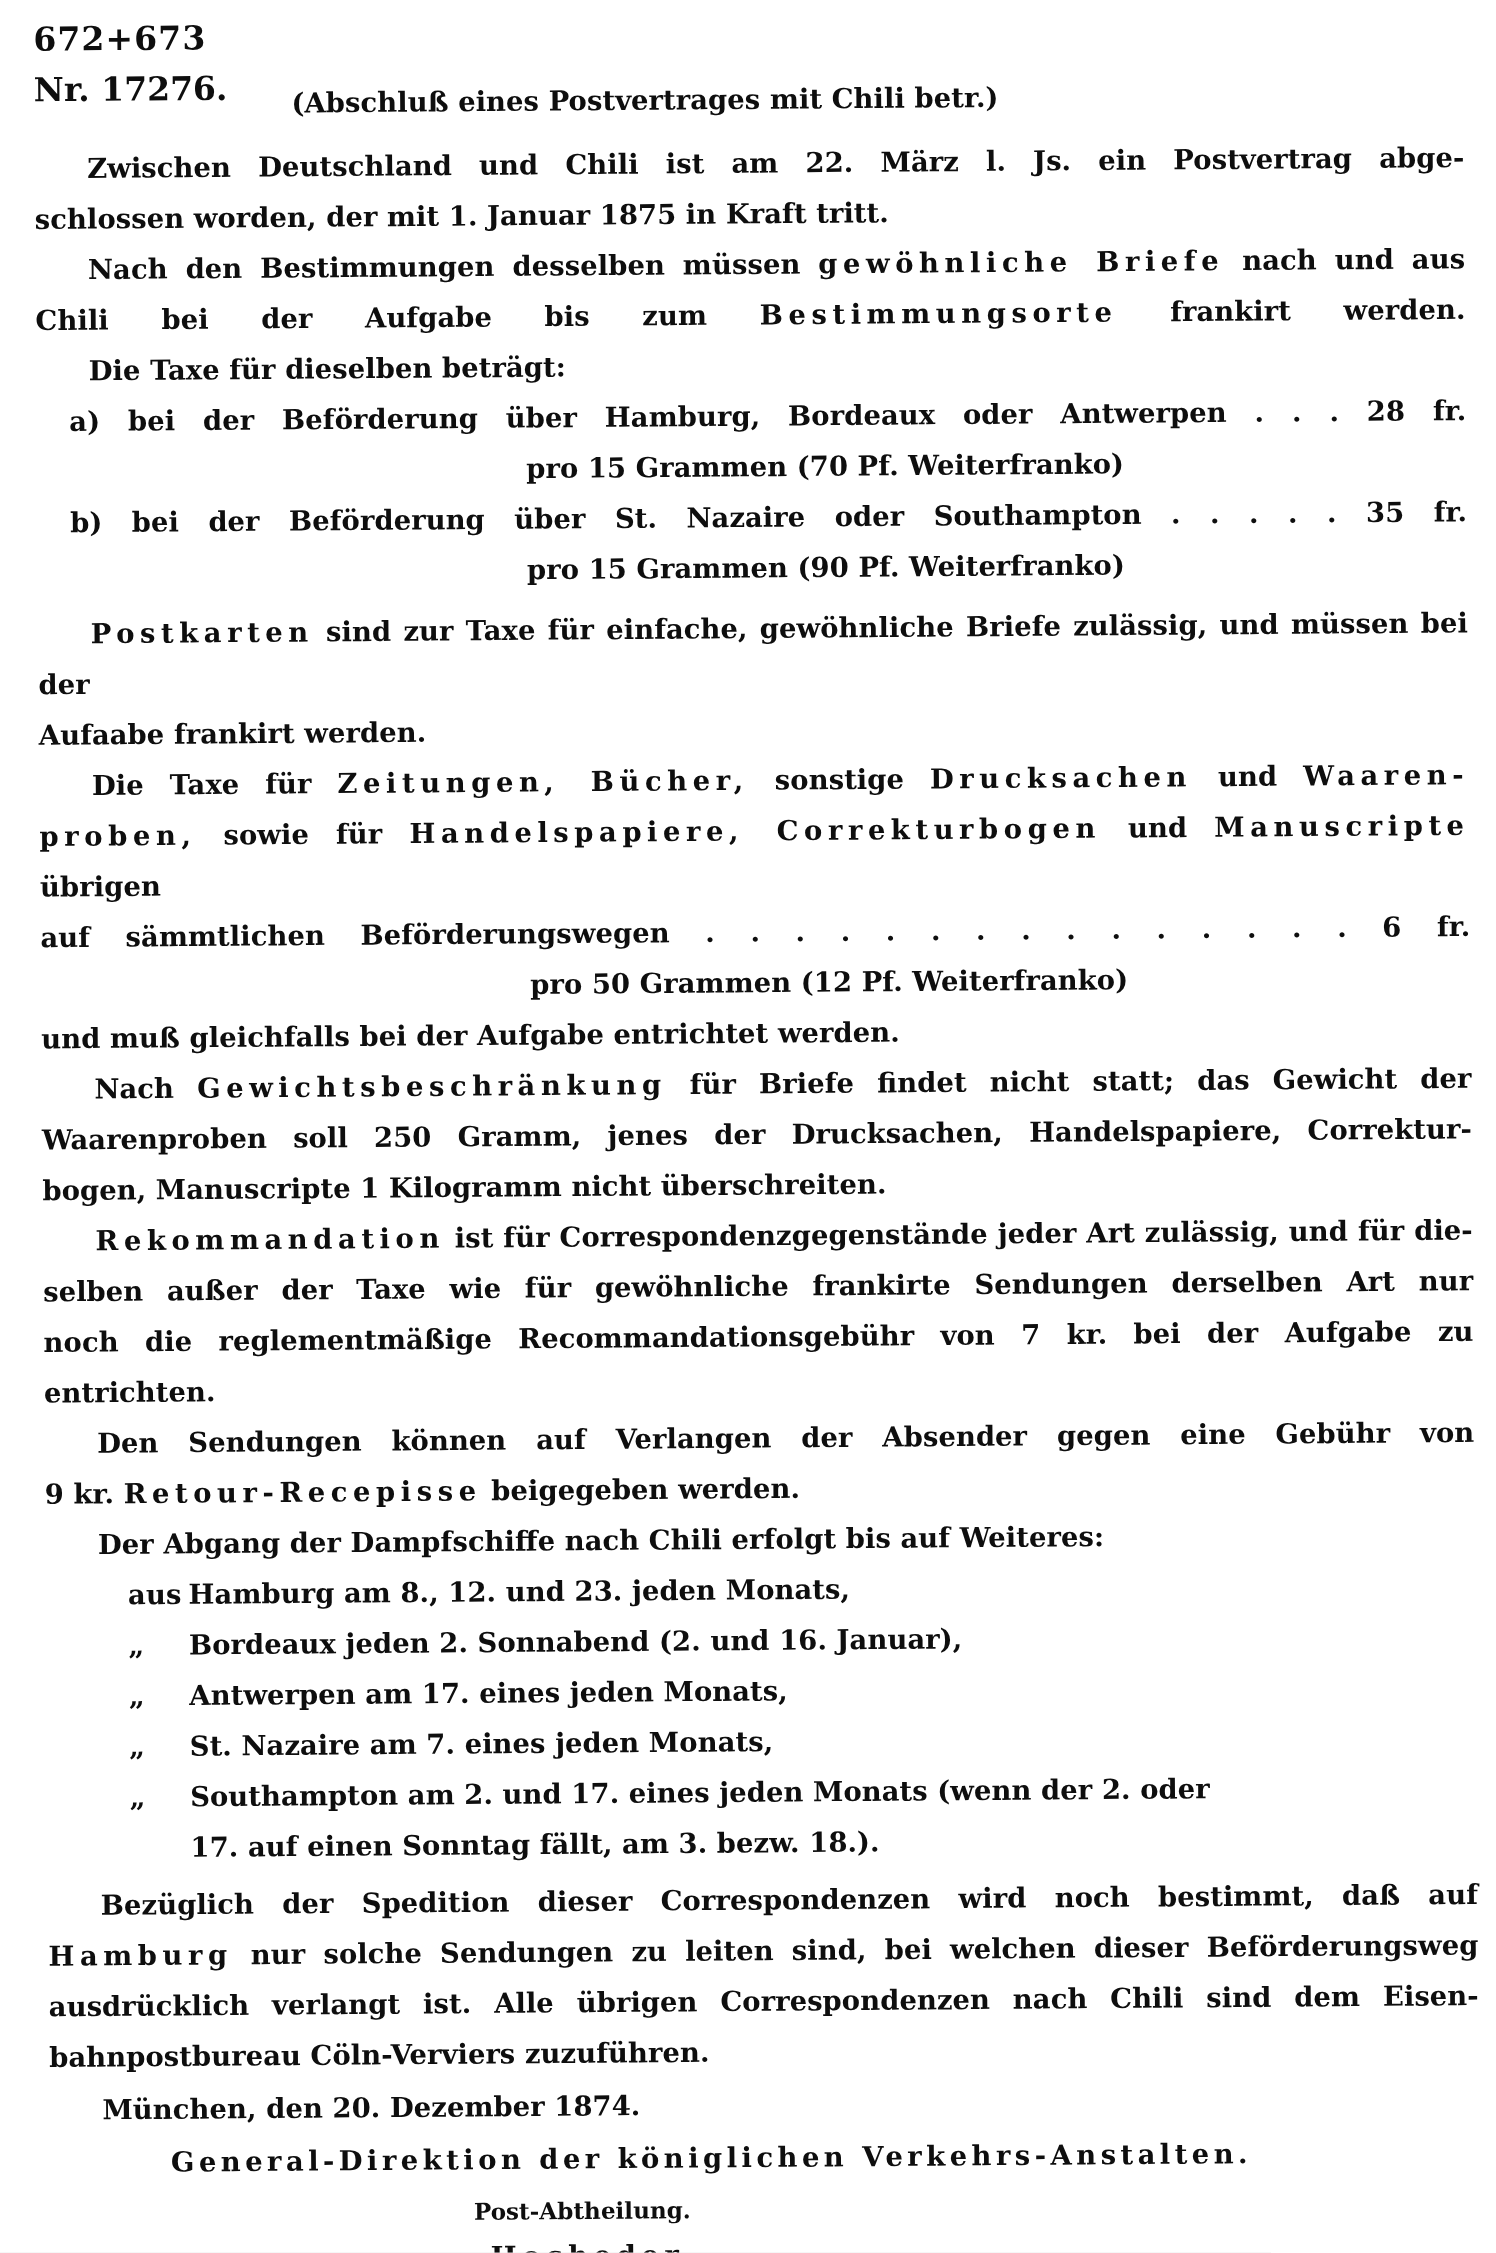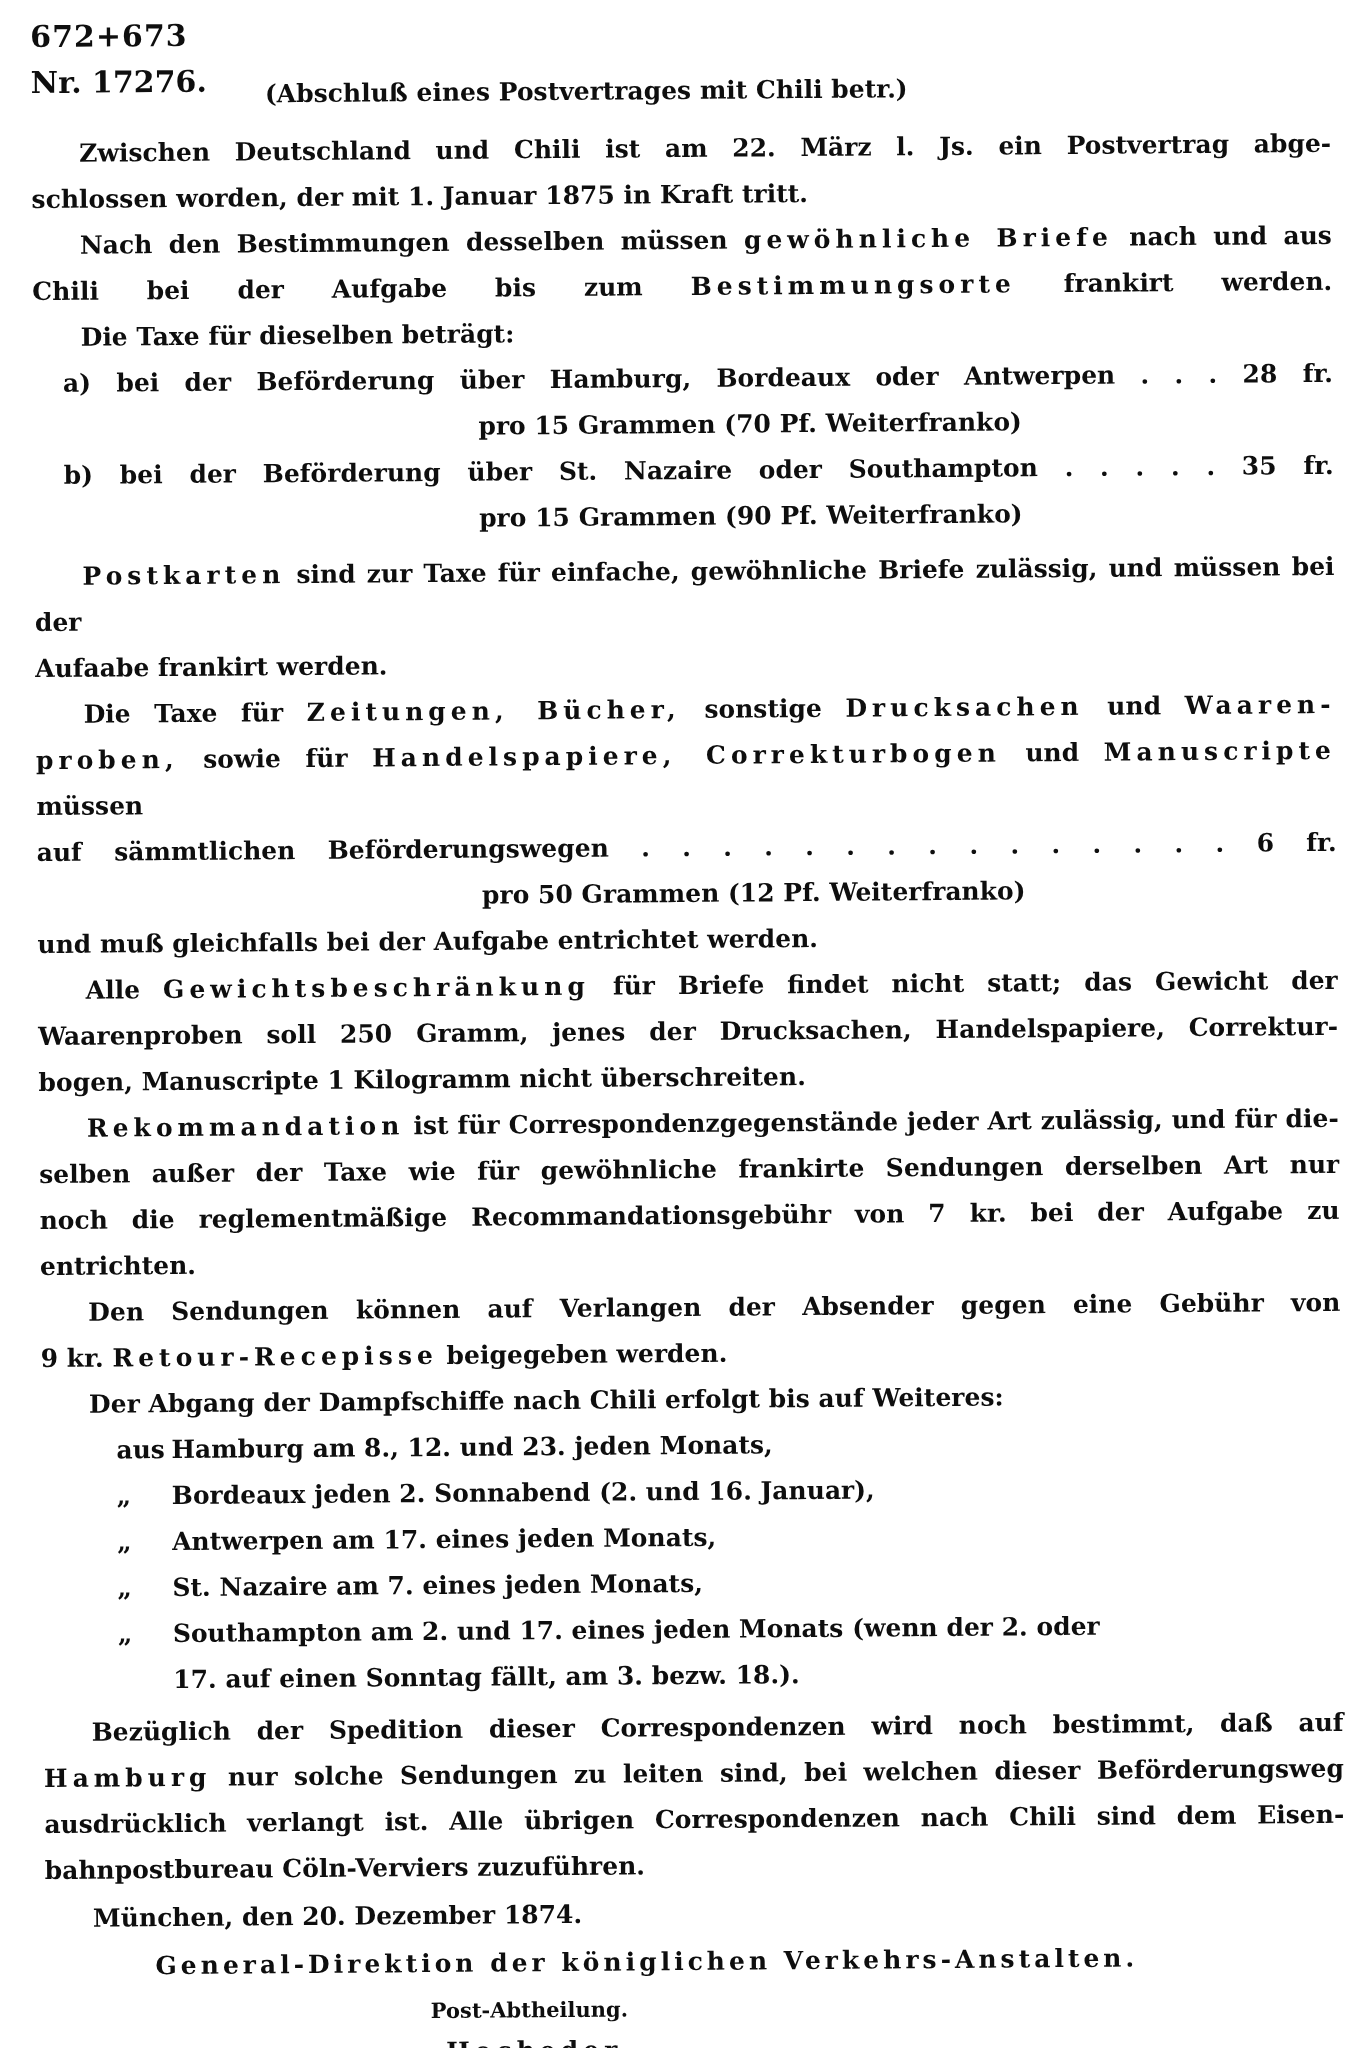--- a/index.html
+++ b/index.html
@@ -56,25 +56,25 @@
         <div class="line indent j"><span>Nach den Bestimmungen desselben müssen </span><span class="sp">gewöhnliche Briefe</span><span> nach und aus</span></div>
         <div class="line j"><span>Chili bei der Aufgabe bis zum </span><span class="sp">Bestimmungsorte</span><span> frankirt werden.</span></div>
         <div class="line indent"><span>Die Taxe für dieselben beträgt:</span></div>
         <div class="line item j"><span>a) bei der Beförderung über Hamburg, Bordeaux oder Antwerpen . . . 28 fr.</span></div>
         <div class="line pro"><span>pro 15 Grammen (70 Pf. Weiterfranko)</span></div>
         <div class="line item j"><span>b) bei der Beförderung über St. Nazaire oder Southampton . . . . . 35 fr.</span></div>
         <div class="line pro"><span>pro 15 Grammen (90 Pf. Weiterfranko)</span></div>
         <div class="line indent j gap-top"><span class="sp">Postkarten</span><span> sind zur Taxe für einfache, gewöhnliche Briefe zulässig, und müssen bei der</span></div>
         <div class="line"><span>Aufaabe frankirt werden.</span></div>
         <div class="line indent j"><span>Die Taxe für </span><span class="sp">Zeitungen, Bücher,</span><span> sonstige </span><span class="sp">Drucksachen</span><span> und </span><span class="sp">Waaren-</span></div>
-        <div class="line j"><span class="sp">proben,</span><span> sowie für </span><span class="sp">Handelspapiere, Correkturbogen</span><span> und </span><span class="sp">Manuscripte</span><span> müssen</span></div>
+        <div class="line j"><span class="sp">proben,</span><span> sowie für </span><span class="sp">Handelspapiere, Correkturbogen</span><span> und </span><span class="sp">Manuscripte</span><span> übrigen</span></div>
         <div class="line j"><span>auf sämmtlichen Beförderungswegen . . . . . . . . . . . . . . . 6 fr.</span></div>
         <div class="line pro"><span>pro 50 Grammen (12 Pf. Weiterfranko)</span></div>
         <div class="line"><span>und muß gleichfalls bei der Aufgabe entrichtet werden.</span></div>
-        <div class="line indent j"><span>Alle </span><span class="sp">Gewichtsbeschränkung</span><span> für Briefe findet nicht statt; das Gewicht der</span></div>
+        <div class="line indent j"><span>Nach </span><span class="sp">Gewichtsbeschränkung</span><span> für Briefe findet nicht statt; das Gewicht der</span></div>
         <div class="line j"><span>Waarenproben soll 250 Gramm, jenes der Drucksachen, Handelspapiere, Correktur-</span></div>
         <div class="line"><span>bogen, Manuscripte 1 Kilogramm nicht überschreiten.</span></div>
         <div class="line indent j"><span class="sp">Rekommandation</span><span> ist für Correspondenzgegenstände jeder Art zulässig, und für die-</span></div>
         <div class="line j"><span>selben außer der Taxe wie für gewöhnliche frankirte Sendungen derselben Art nur</span></div>
         <div class="line j"><span>noch die reglementmäßige Recommandationsgebühr von 7 kr. bei der Aufgabe zu</span></div>
         <div class="line"><span>entrichten.</span></div>
         <div class="line indent j"><span>Den Sendungen können auf Verlangen der Absender gegen eine Gebühr von</span></div>
         <div class="line"><span>9 kr. </span><span class="sp">Retour-Recepisse</span><span> beigegeben werden.</span></div>
         <div class="line indent"><span>Der Abgang der Dampfschiffe nach Chili erfolgt bis auf Weiteres:</span></div>
         <div class="line list"><span class="ditto">aus</span><span>Hamburg am 8., 12. und 23. jeden Monats,</span></div>

